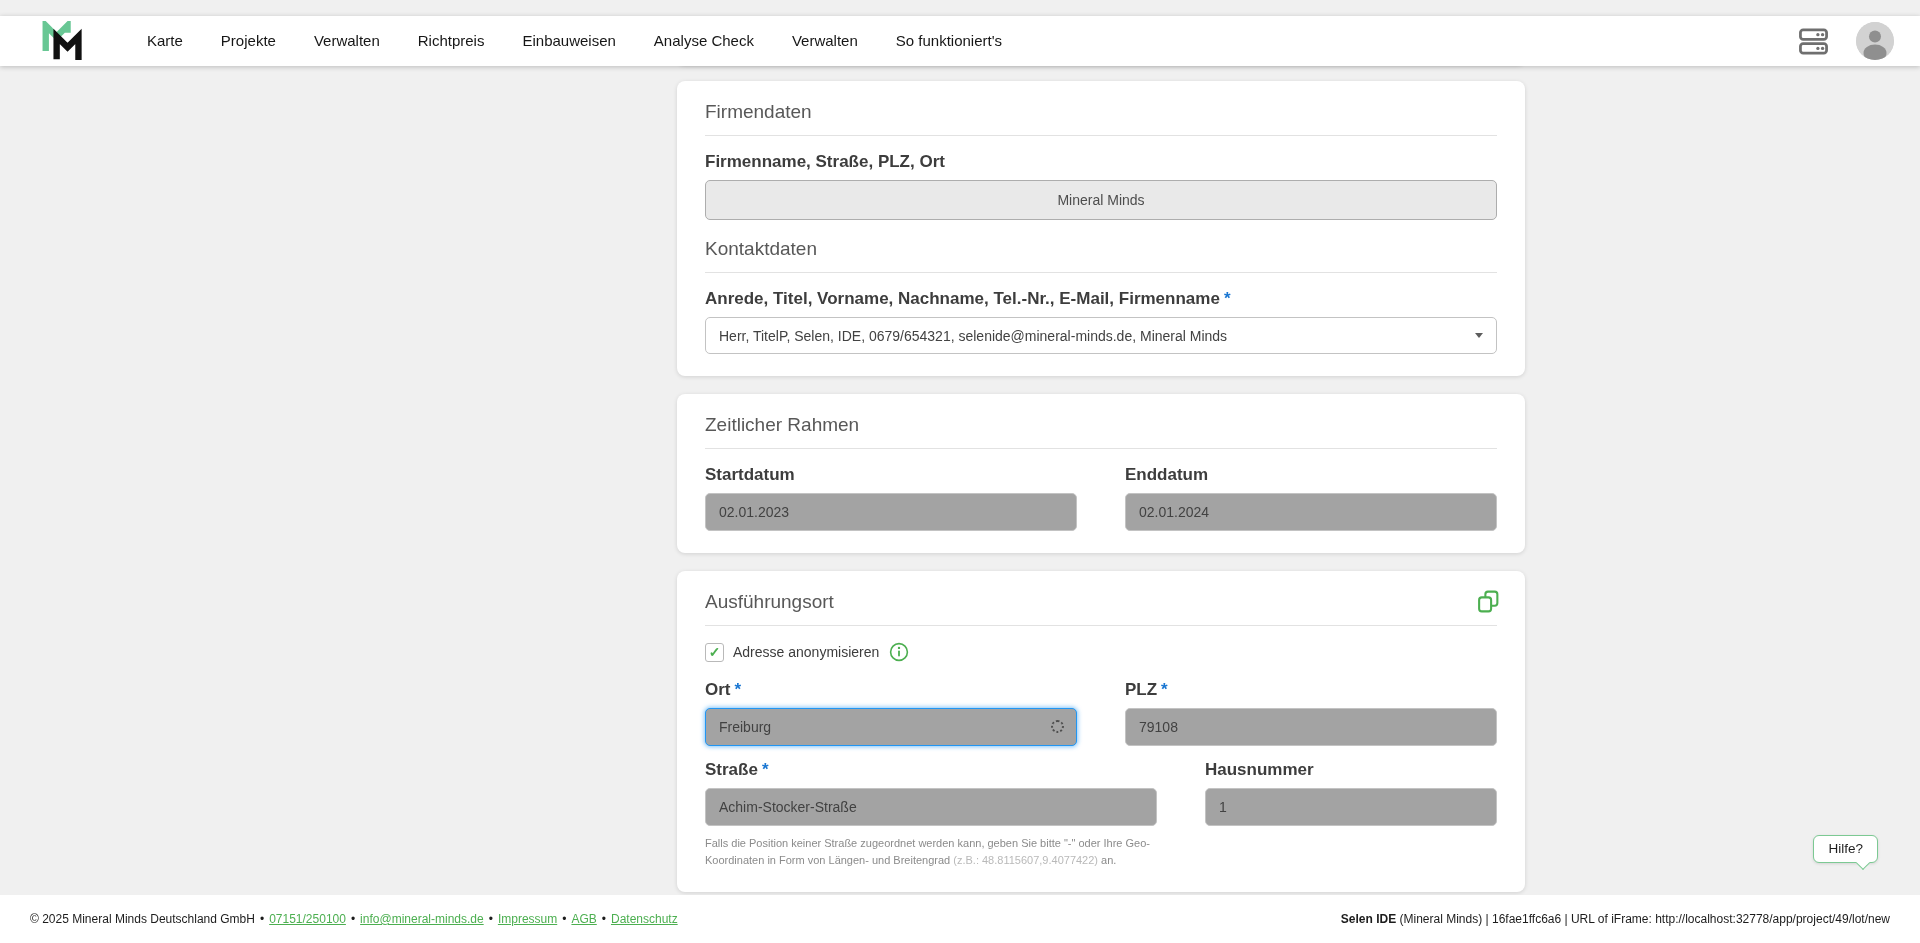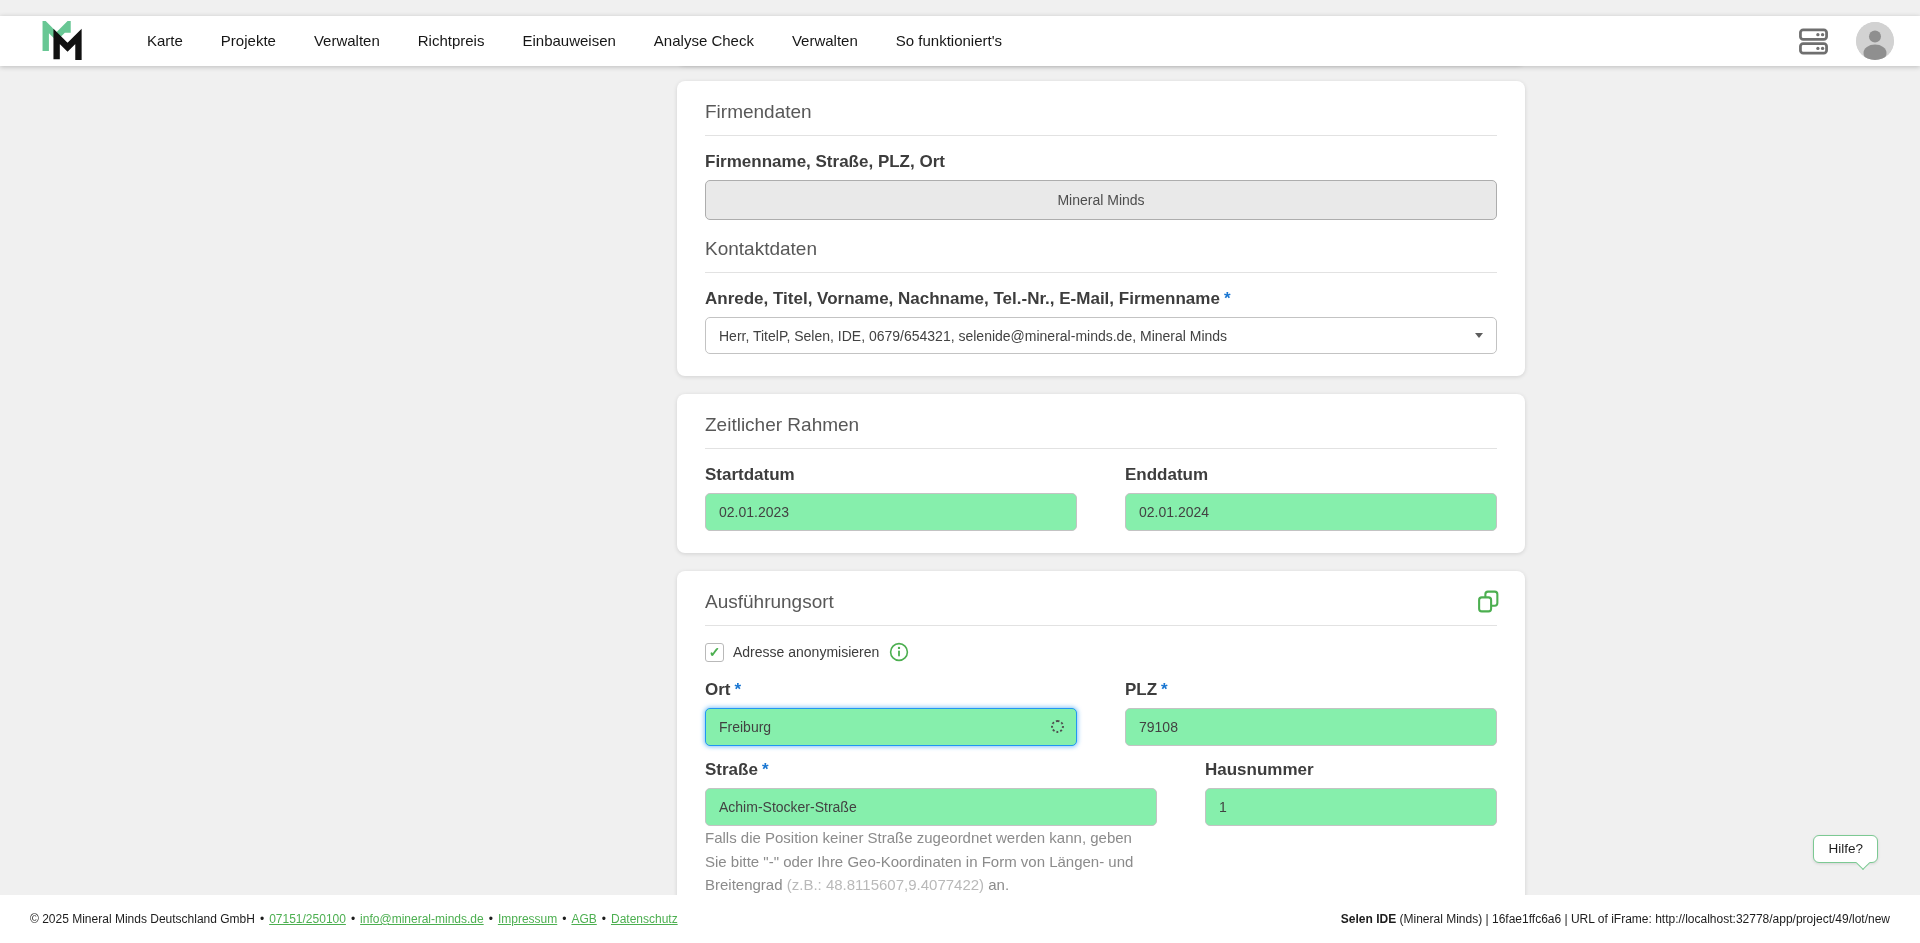--- a/index.html
+++ b/index.html
@@ -46,21 +46,21 @@
     box-shadow:0 1px 4px rgba(0,0,0,.13);
   }
   .card-title { font-size:19px; font-weight:400; color:#585858; margin:0 0 12px; }
   .divider { border-bottom:1px solid #e2e2e2; margin-bottom:16px; }
 
   .field-label { font-size:17px; font-weight:700; color:#3d3d3d; margin-bottom:8px; }
   .asterisk { color:#1976d2; margin-left:4px; font-weight:700; }
 
   .text-input {
     width:100%; height:38px; border:1px solid #c3c3c3; border-radius:5px;
-    padding:0 13px; font-size:14px; color:#424242; background:#86efac;
+    padding:0 13px; font-size:14px; color:#424242; background:#a3a3a3;
     font-family:"Liberation Sans", sans-serif; outline:none; display:block;
   }
   .text-input.disabled { background:#e9e9e9; border-color:#adadad; color:#4d4d4d; height:40px;text-align:center; }
   .input-wrap { position:relative; }
   .text-input.focused { border:1px solid #2196f3; box-shadow:0 0 4px 1px rgba(33,150,243,.55); }
   .spinner {
     position:absolute; right:13px; top:12px; width:13px; height:13px;
     border:2px dotted #4e4e4e; border-radius:50%;
   }
 
@@ -78,21 +78,21 @@
   .checkbox-row { display:flex; align-items:center; margin:2px 0 18px; }
   .checkbox {
     width:19px; height:19px; background:#fff; border:1px solid #b9b9b9; border-radius:3px;
     display:flex; align-items:center; justify-content:center; cursor:pointer;
     color:#4caf50; font-size:14px; font-weight:700; line-height:1;
   }
   .checkbox-label { font-size:14px; color:#3d3d3d; margin:0 10px 0 9px; }
 
   .copy-btn { position:absolute; top:18px; right:24px; cursor:pointer; }
 
-  .hint { width:452px; font-size:15px; color:#8b8b8b; line-height:1.58; }
+  .hint { width:452px; font-size:11px; color:#8b8b8b; line-height:1.58; margin-top:9px; }
   .hint .example { color:#b9b9b9; }
 
   
   .help-bubble {
     position:absolute; right:42px; bottom:80px; z-index:30;
     background:#fff; border:1px solid #7cc993; border-radius:6px;
     padding:5px 14px 6px; font-size:13.5px; color:#1e1e1e; cursor:pointer;
     box-shadow:0 1px 3px rgba(0,0,0,.12);
   }
   .help-tail {

